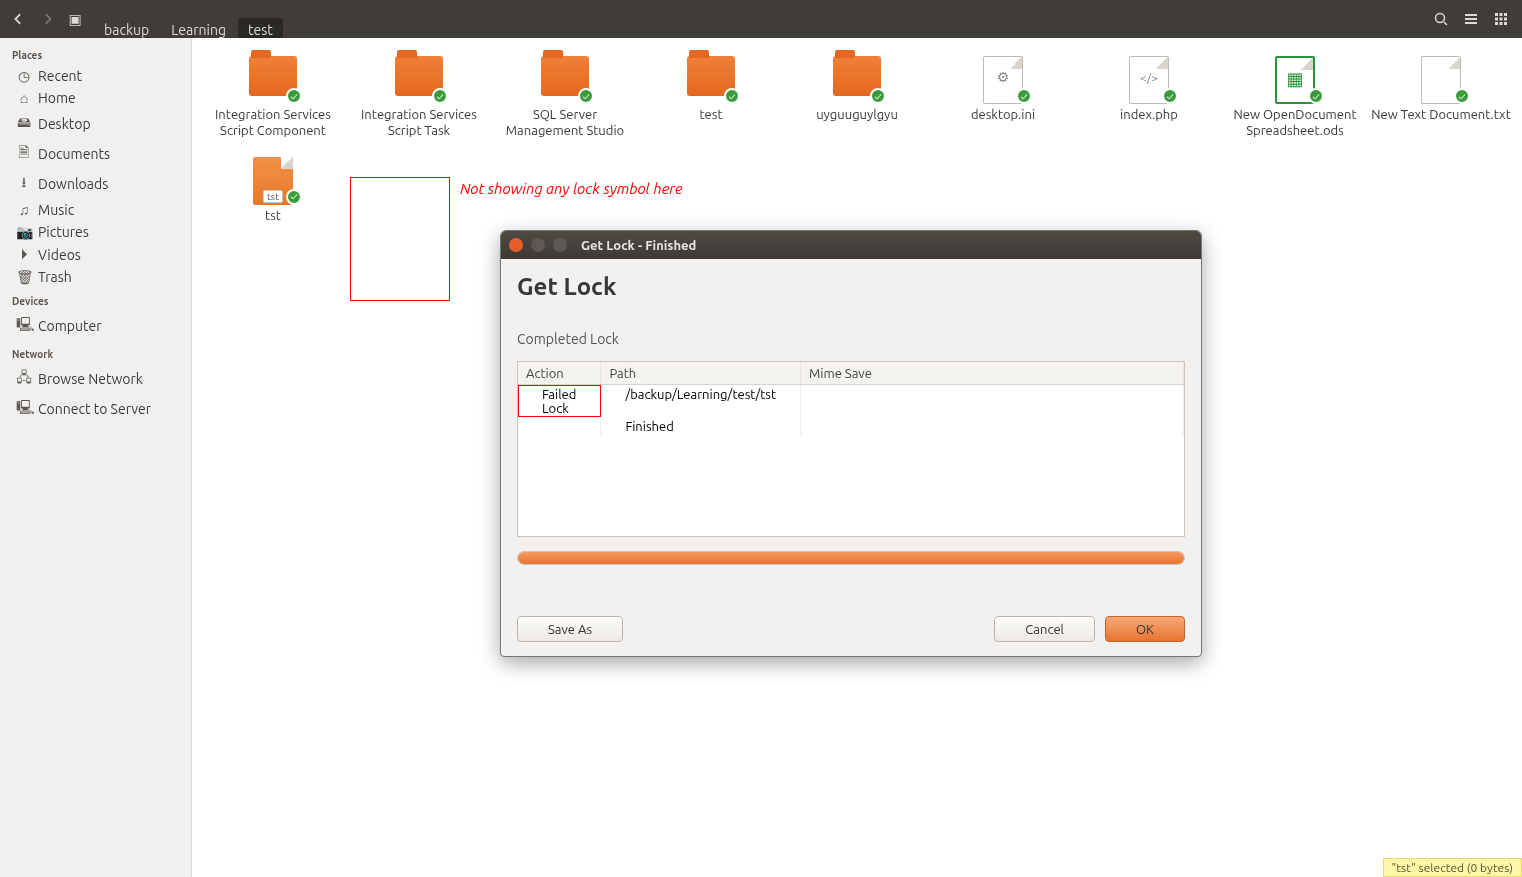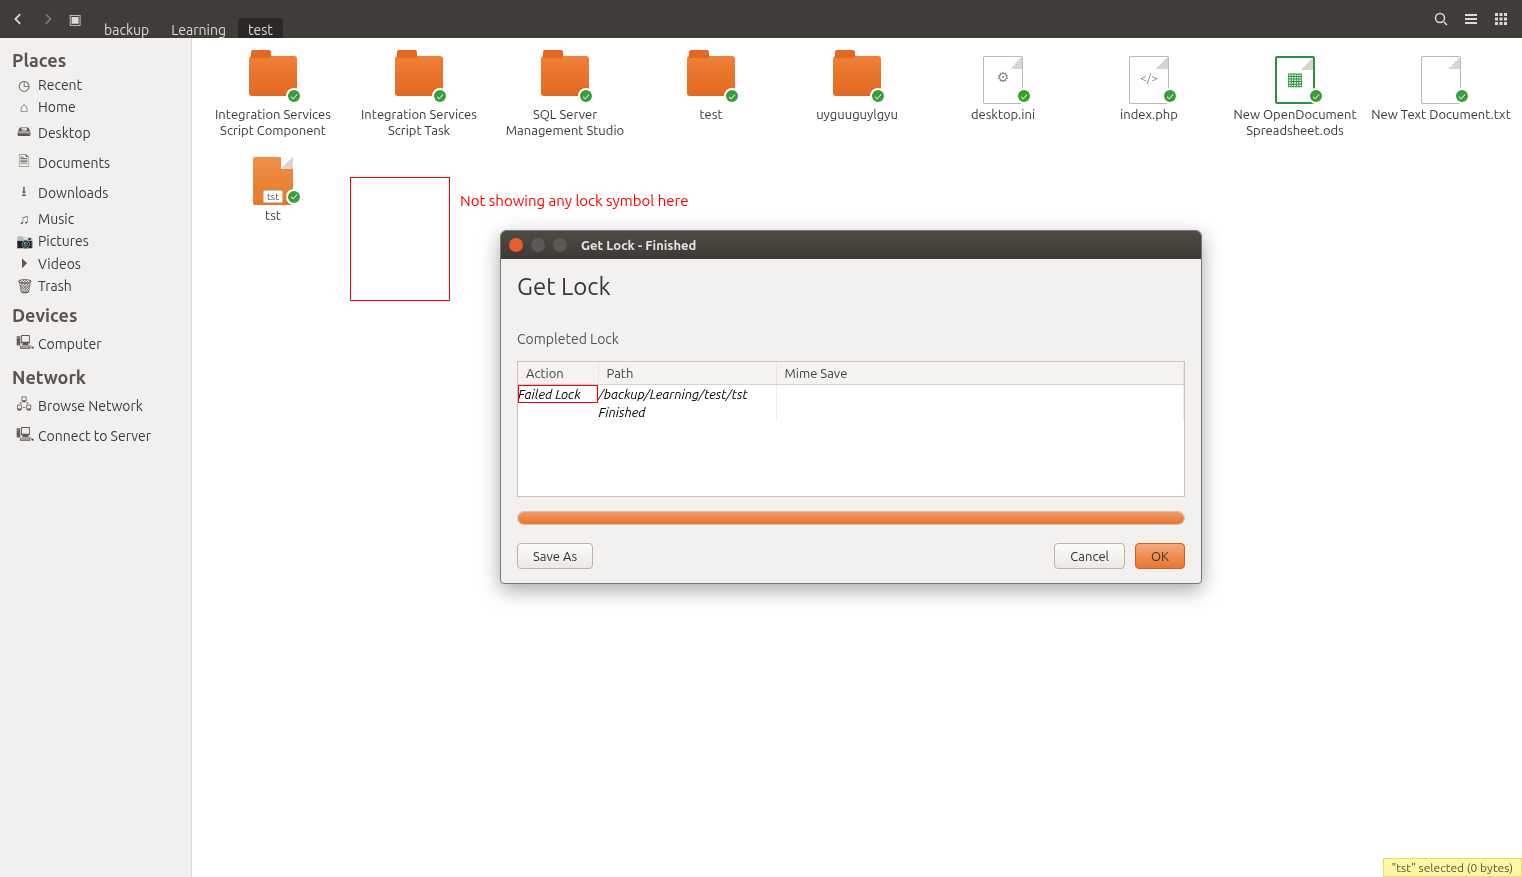--- a/index.html
+++ b/index.html
@@ -8,21 +8,21 @@
 
 .toolbar { height: 38px; background: #403c38; display: flex; align-items: center; padding: 0 6px; color: #dcdad6; font-size: 14px; }
 .tool-btn { width: 26px; height: 26px; display: flex; align-items: center; justify-content: center; border-radius: 3px; margin-right: 2px; cursor: pointer; }
 .breadcrumb { display: flex; align-items: center; gap: 2px; margin-left: 4px; margin-top: 21px; }
 .crumb { padding: 4px 10px; border-radius: 3px; cursor: pointer; }
 .crumb.active { background: #2b2926; }
 .toolbar-right { margin-left: auto; display: flex; gap: 2px; }
 
 
 .sidebar { position: absolute; top: 38px; left: 0; width: 192px; bottom: 0; background: #f1f0ef; border-right: 1px solid #dcdad6; padding-top: 4px; overflow-y: auto; font-size: 14px; color: #3c3c3c; }
-.side-heading { padding: 8px 12px 4px; font-weight: bold; color: #595552; font-size: 18px; }
+.side-heading { padding: 8px 12px 4px; font-weight: bold; color: #595552; font-size: 10px; }
 .side-item { padding: 3px 12px 3px 16px; display: flex; align-items: center; gap: 6px; cursor: pointer; }
 .side-item .ico { width: 16px; text-align: center; color: #5c5955; }
 
 
 .main { position: absolute; top: 38px; left: 192px; right: 0; bottom: 20px; background: #fff; padding: 14px 8px; }
 .file-grid { display: flex; flex-wrap: wrap; align-content: flex-start; }
 .file-item { width: 146px; text-align: center; font-size: 13px; color: #3a3a3a; margin-bottom: 10px; cursor: pointer; padding: 4px 2px; }
 .file-item .icon-wrap { position: relative; width: 54px; height: 46px; margin: 0 auto 4px; }
 .file-item .badge { position: absolute; bottom: -2px; right: -2px; width: 16px; height: 16px; background: #3a9c3a; border: 2px solid #fff; border-radius: 50%; display: flex; align-items: center; justify-content: center; color: #fff; font-size: 10px; }
 .file-label { line-height: 1.25; word-wrap: break-word; }
@@ -42,32 +42,32 @@
 .anno-text { position: absolute; color: #ff0000; font-size: 15px; pointer-events: none; }
 
 
 .dialog { position: absolute; top: 230px; left: 500px; width: 702px; background: #f2f1f0; border: 1px solid #7a7670; border-radius: 6px 6px 4px 4px; box-shadow: 0 6px 20px rgba(0,0,0,0.35); overflow: hidden; }
 .dialog-title { height: 28px; background: linear-gradient(#4e4a44,#3d3934); display: flex; align-items: center; padding: 0 8px; gap: 8px; color: #e6e4e0; font-size: 13px; font-weight: bold; }
 .win-btn { width: 14px; height: 14px; border-radius: 50%; display: inline-block; }
 .win-btn.close { background: #e85d2a; }
 .win-btn.min { background: #5c5954; }
 .win-btn.max { background: #5c5954; }
 .dialog-body { padding: 14px 16px; }
-.dialog-h1 { font-size: 24px; font-weight: normal; color: #3a3836; margin-bottom: 4px; }
+.dialog-h1 { font-size: 24px; font-weight: bold; color: #3a3836; margin-bottom: 4px; }
 .dialog-sub { font-size: 14px; color: #555; margin-bottom: 14px; margin-top: 31px; }
 .dialog-table { width: 100%; border: 1px solid #c9c5be; background: #fff; font-size: 13px; border-collapse: collapse; }
 .dialog-table th { text-align: left; font-weight: normal; background: #f5f3f0; border-bottom: 1px solid #d6d2cb; padding: 4px 8px; color: #444; border-right: 1px solid #eae6df; }
-.dialog-table td { padding: 2px 0; vertical-align: top; border-right: 1px solid #eee; font-style: italic; }
+.dialog-table td { padding: 2px 24px; vertical-align: top; border-right: 1px solid #eee; }
 .dialog-table tbody tr:first-child td:first-child { outline: 1.5px solid #ff0000; outline-offset: -1px; }
-.dialog-list-wrap { height: 136px; overflow: auto; border: 1px solid #c9c5be; background: #fff; }
+.dialog-list-wrap { height: 176px; overflow: auto; border: 1px solid #c9c5be; background: #fff; }
 .dialog-list-wrap table { border: none; width: 100%; }
 .progress { margin-top: 14px; height: 14px; background: #e9e6e1; border: 1px solid #cac5bd; border-radius: 7px; overflow: hidden; }
 .progress-bar { height: 100%; background: linear-gradient(#f39b62,#e87430); width: 100%; }
 .dialog-actions { display: flex; margin-top: 18px; }
-.btn { padding: 5px 15px; font-size: 13px; background: linear-gradient(#fdfcfa,#ece9e3); border: 1px solid #bab5ac; border-radius: 4px; cursor: pointer; color: #333; }
+.btn { padding: 5px 30px; font-size: 13px; background: linear-gradient(#fdfcfa,#ece9e3); border: 1px solid #bab5ac; border-radius: 4px; cursor: pointer; color: #333; margin-top: 33px; }
 .btn.primary { background: linear-gradient(#f7a878,#e87430); border-color: #c4622a; }
 .dialog-actions .spacer { flex: 1; }
 .dialog-actions .btn + .btn { margin-left: 10px; }
 
 
 .status { position: absolute; bottom: 0; right: 0; background: #fff6a8; border: 1px solid #e6da6a; font-size: 12px; padding: 2px 8px; color: #5a5530; }
 
 svg.chev { width: 12px; height: 12px; }
 </style>
 </head>
@@ -247,21 +247,21 @@
             <div class="file-ext-tag">tst</div>
           </div>
           <div class="badge">✓</div>
         </div>
         <div class="file-label">tst</div>
       </div>
     </div>
 </div>
 
 <div class="anno-box" style="top:177px;left:350px;width:100px;height:124px;"></div>
-<div class="anno-text" style="top:192px;left:460px;">Not showing any lock symbol here</div>
+<div class="anno-text" style="top:180px;left:460px;font-style:italic;">Not showing any lock symbol here</div>
 
 <div class="dialog">
   <div class="dialog-title">
     <span class="win-btn close"></span>
     <span class="win-btn min"></span>
     <span class="win-btn max"></span>
     <span style="margin-left:6px;">Get Lock - Finished</span>
   </div>
   <div class="dialog-body">
     <div class="dialog-h1">Get Lock</div>

